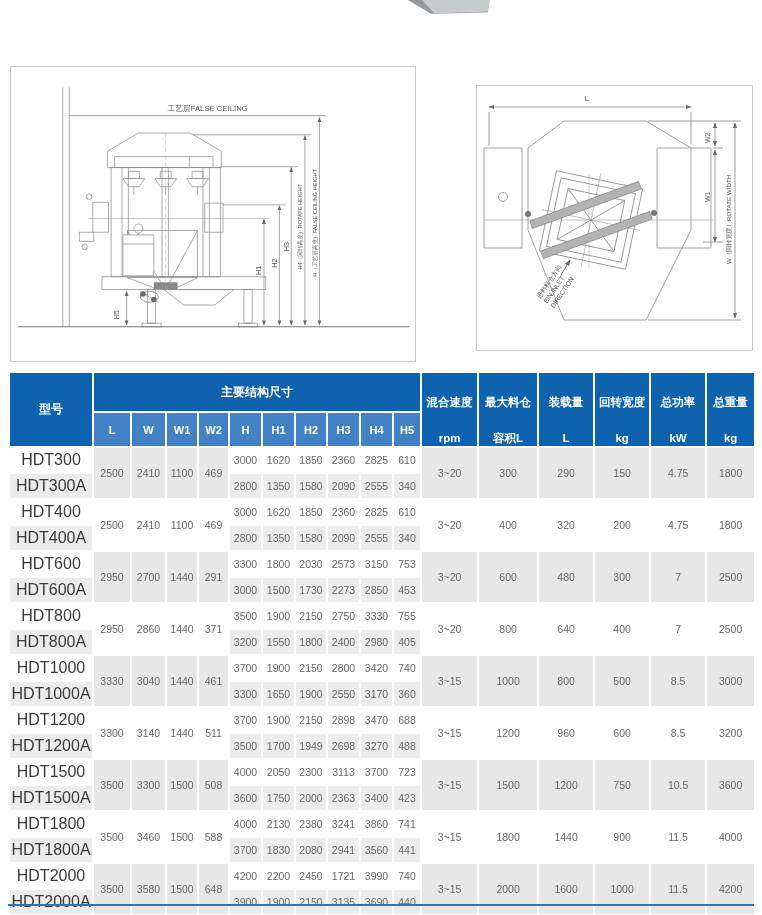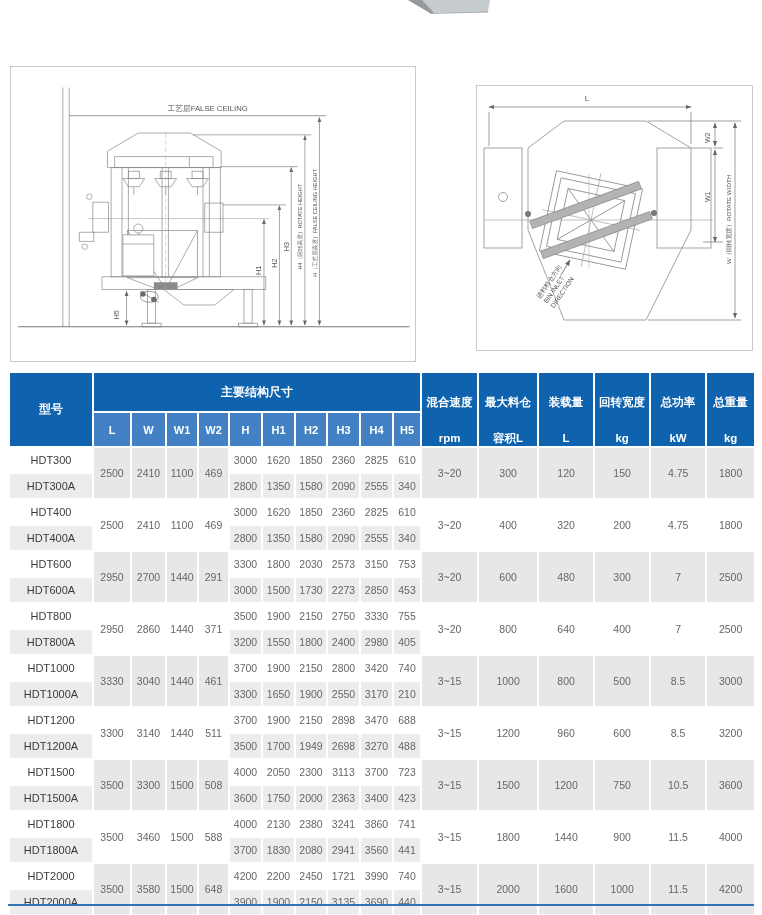--- a/index.html
+++ b/index.html
@@ -23,21 +23,21 @@
 
   
   table.tech{position:absolute;left:8px;top:371px;width:746px;border-collapse:collapse;table-layout:fixed;}
   table.tech th,table.tech td{border:2px solid #fff;padding:0;text-align:center;vertical-align:middle;overflow:hidden;white-space:nowrap;}
   th{font-weight:bold;color:#fff;}
   .th-model,.th-main,.th-spec{background:#0f62ad;font-size:12px;}
   .th-main{height:26px;}
   .th-dim{background:#4181c4;font-size:11px;height:22px;}
   .th-spec div{line-height:1.25;font-size:11.5px;margin-top:22px;}
   td{height:24px;font-size:10.5px;color:#666;}
-  td.model{text-align:left;padding-left:13px;font-size:11px;color:#3a3a3a;}
+  td.model{text-align:left;padding-left:13px;font-size:16px;color:#3a3a3a;}
   .ra{background:#fff;}
   .rb{background:#ececec;}
   .shared.a{background:#e7e7e7;}
   .shared.b{background:#fff;}
 
   .bottom-rule{position:absolute;left:8px;top:904px;width:746px;height:2px;background:#2f74b5;}
 </style>
 </head>
 <body>
 
@@ -278,21 +278,21 @@
           <td class="num shared a" rowspan="2">1100</td>
           <td class="num shared a" rowspan="2">469</td>
           <td class="num ra">3000</td>
           <td class="num ra">1620</td>
           <td class="num ra">1850</td>
           <td class="num ra">2360</td>
           <td class="num ra">2825</td>
           <td class="num ra">610</td>
           <td class="num shared a" rowspan="2">3~20</td>
           <td class="num shared a" rowspan="2">300</td>
-          <td class="num shared a" rowspan="2">120</td>
+          <td class="num shared a" rowspan="2">290</td>
           <td class="num shared a" rowspan="2">150</td>
           <td class="num shared a" rowspan="2">4.75</td>
           <td class="num shared a" rowspan="2">1800</td>
         </tr>
         <tr>
           <td class="model rb">HDT300A</td>
           <td class="num rb">2800</td>
           <td class="num rb">1350</td>
           <td class="num rb">1580</td>
           <td class="num rb">2090</td>
@@ -402,21 +402,21 @@
           <td class="num shared a" rowspan="2">8.5</td>
           <td class="num shared a" rowspan="2">3000</td>
         </tr>
         <tr>
           <td class="model rb">HDT1000A</td>
           <td class="num rb">3300</td>
           <td class="num rb">1650</td>
           <td class="num rb">1900</td>
           <td class="num rb">2550</td>
           <td class="num rb">3170</td>
-          <td class="num rb">210</td>
+          <td class="num rb">360</td>
         </tr>
         <tr>
           <td class="model ra">HDT1200</td>
           <td class="num shared b" rowspan="2">3300</td>
           <td class="num shared b" rowspan="2">3140</td>
           <td class="num shared b" rowspan="2">1440</td>
           <td class="num shared b" rowspan="2">511</td>
           <td class="num ra">3700</td>
           <td class="num ra">1900</td>
           <td class="num ra">2150</td>

